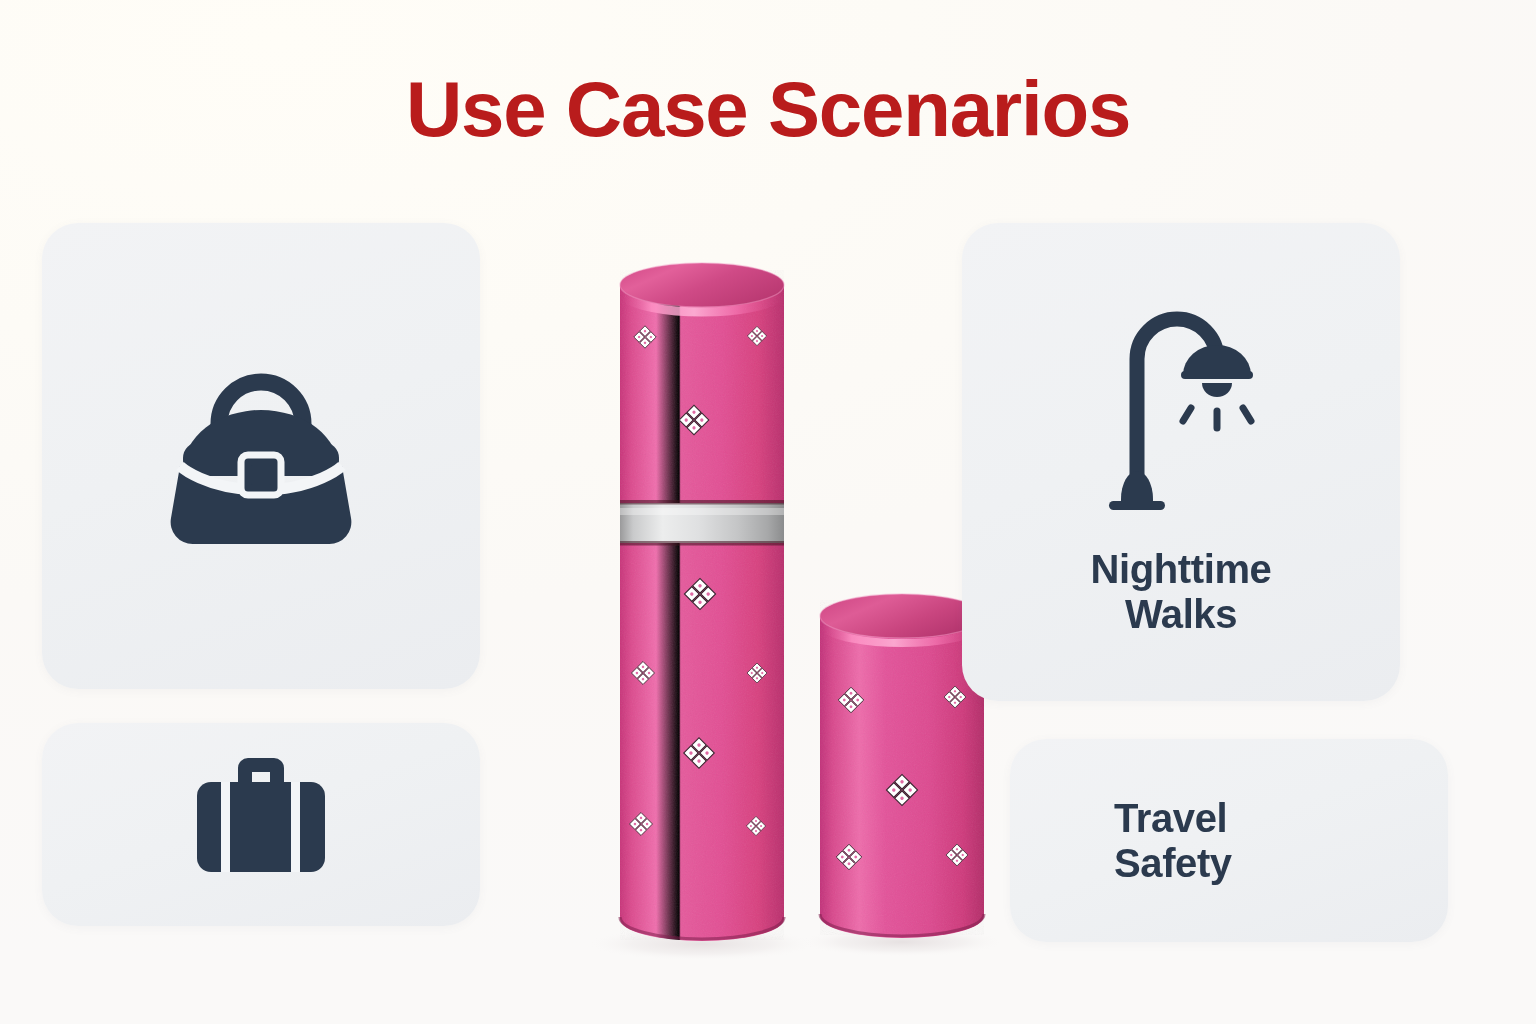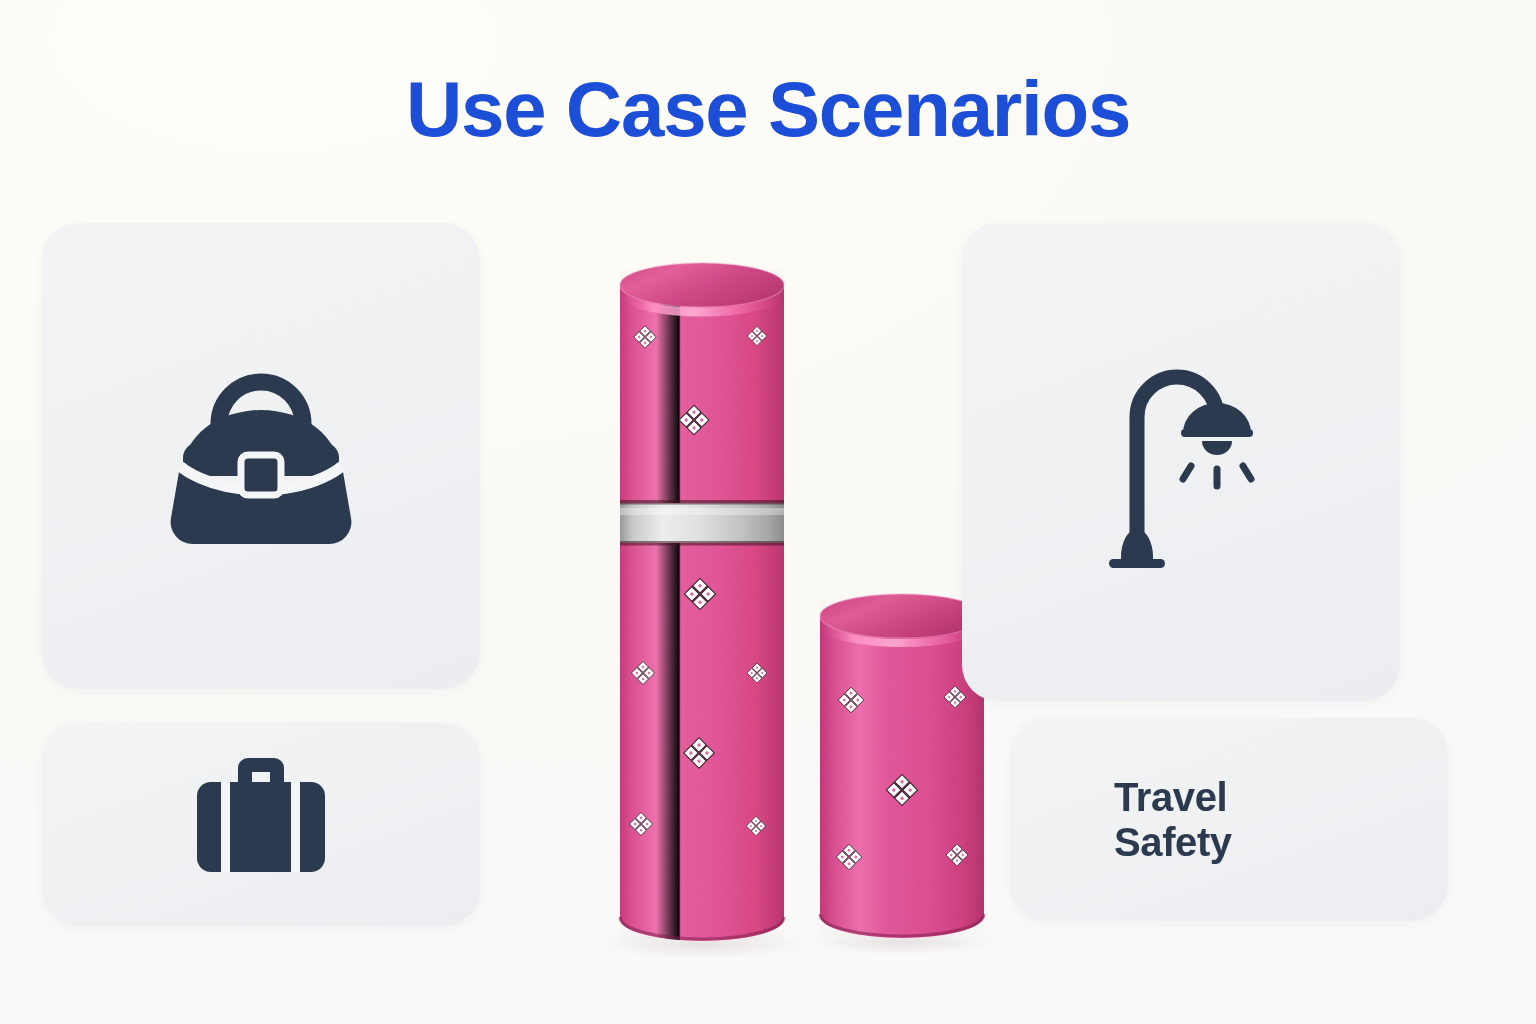--- a/index.html
+++ b/index.html
@@ -14,34 +14,34 @@
   
   #canvas{position:absolute;inset:0;}
 
   
   .title{
     position:absolute;left:0;right:0;top:70px;
     text-align:center;
     font-size:78px;line-height:1;
     font-weight:700;
     letter-spacing:-1.2px;
-    color:#1d4ed8;
+    color:#b91c1c;
   }
 
   
   .card{
     position:absolute;
     background:linear-gradient(160deg,#f2f3f5 0%,#eff1f3 46%,#ebedf0 100%);
     border-radius:36px;
     box-shadow:0 2px 10px rgba(110,118,130,.055);
   }
   #card-purse   {left:42px;  top:223px; width:438px; height:466px;}
   #card-suitcase{left:42px;  top:723px; width:438px; height:203px;}
   #card-night   {left:962px; top:223px; width:438px; height:478px;}
-  #card-travel  {left:1010px;top:718px; width:438px; height:203px;}
+  #card-travel  {left:1010px;top:739px; width:438px; height:203px;}
 
   .card-inner{
     position:absolute;inset:0;
     display:flex;flex-direction:column;
     align-items:center;justify-content:center;
   }
   #card-suitcase .card-inner{justify-content:center;}
   #card-travel  .card-inner{align-items:flex-start;padding-left:104px;justify-content:center;}
 
   .card-icon{display:block;}
@@ -265,20 +265,22 @@
           <path d="M76 88 a34 30 0 0 1 68 0 z" fill="#2b3a4e"></path>
           <rect x="74" y="84" width="72" height="8" rx="4" fill="#2b3a4e"></rect>
 
           <path d="M95 96 a15 14 0 0 0 30 0 z" fill="#2b3a4e"></path>
 
           <line x1="84" y1="121" x2="76" y2="134" stroke="#2b3a4e" stroke-width="7" stroke-linecap="round"></line>
           <line x1="110" y1="124" x2="110" y2="141" stroke="#2b3a4e" stroke-width="7" stroke-linecap="round"></line>
           <line x1="136" y1="121" x2="144" y2="134" stroke="#2b3a4e" stroke-width="7" stroke-linecap="round"></line>
         </svg>
       </span>
+      <div class="card-label">Nighttime
+Walks</div>
     </div>
   </div>
 
   <div class="card" id="card-travel">
     <div class="card-inner">
       <div class="card-label">Travel
 Safety</div>
     </div>
   </div>
 

